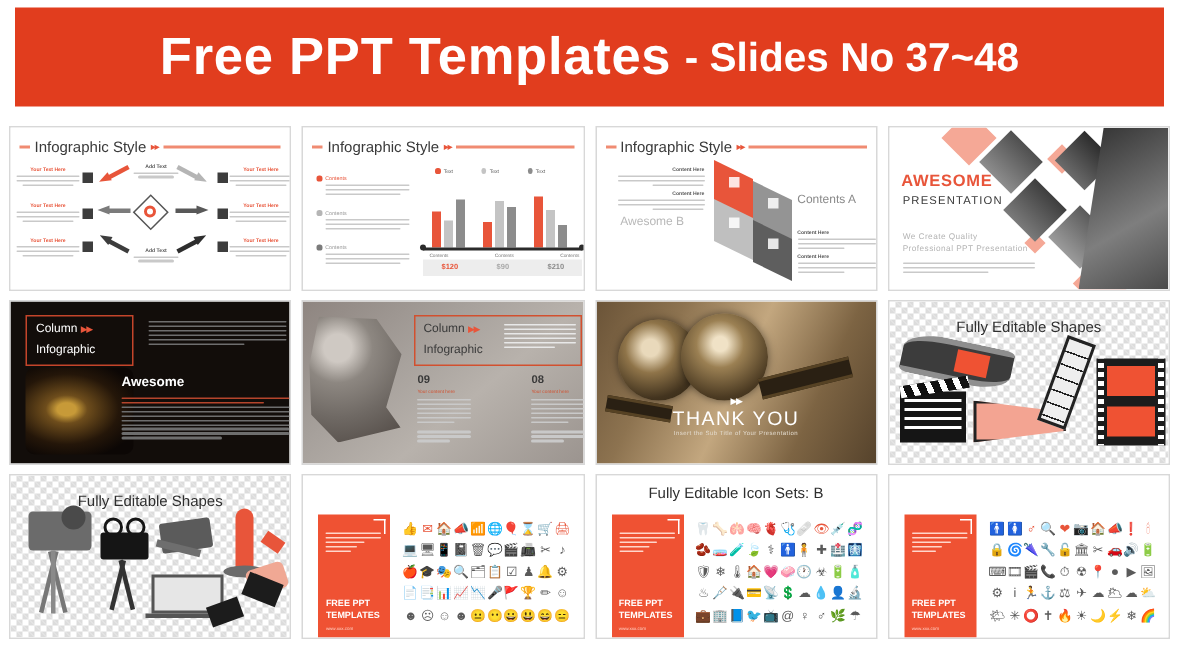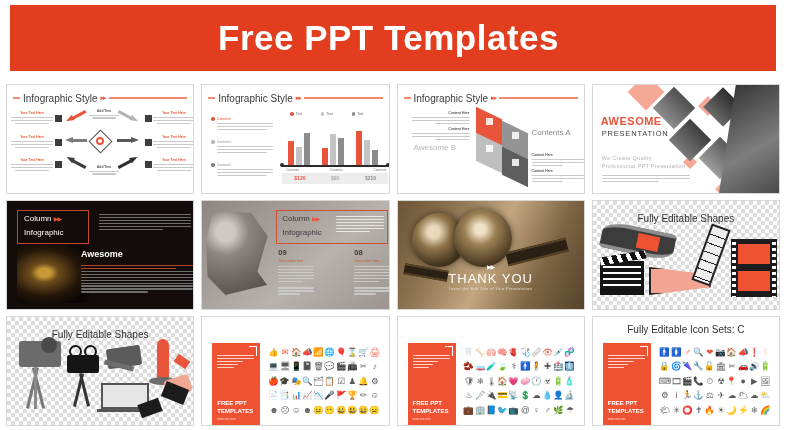--- a/index.html
+++ b/index.html
@@ -135,20 +135,21 @@
   .icon-grid span.hl { color:#e8553a; }
 </style>
 </head>
 <body>
 
 <div id="page">
 
   <div class="banner">
     <span class="banner-text banner-main">Free PPT Templates</span>
     <span style="width:9px"></span>
+    <span class="banner-text banner-sub">- Slides No 37~48</span>
   </div>
 
   <div class="grid">
 
     <div class="thumb">
       <div class="thumb-inner" style="background:#fff;">
         <div class="sl-head">
           <span class="dash"></span>
           <span class="ttl">Infographic Style</span>
           <span class="arrows">▸▸</span>
@@ -638,20 +639,21 @@
             <span>😀</span>
             <span>😃</span>
             <span>😄</span>
             <span>😑</span>
           </div>
       </div>
     </div>
 
     <div class="thumb">
       <div class="thumb-inner iconset">
+        <div class="hdr">Fully Editable Icon Sets: B</div>
         <div class="cover">
           <div class="fold"></div>
           <div class="ctxt">
             <div class="l"></div>
               <div class="l"></div>
               <div class="l" style="width:70%"></div>
               <div class="l" style="width:55%"></div>
               <div class="l" style="width:45%"></div>
           </div>
           <div class="big">FREE
@@ -709,21 +711,20 @@
             <span>♀</span>
             <span>♂</span>
             <span>🌿</span>
             <span>☂</span>
           </div>
       </div>
     </div>
 
     <div class="thumb">
       <div class="thumb-inner iconset">
-        <div class="hdr">Fully Editable Icon Sets: C</div>
         <div class="cover">
           <div class="fold"></div>
           <div class="ctxt">
             <div class="l"></div>
               <div class="l"></div>
               <div class="l" style="width:70%"></div>
               <div class="l" style="width:55%"></div>
               <div class="l" style="width:45%"></div>
           </div>
           <div class="big">FREE

